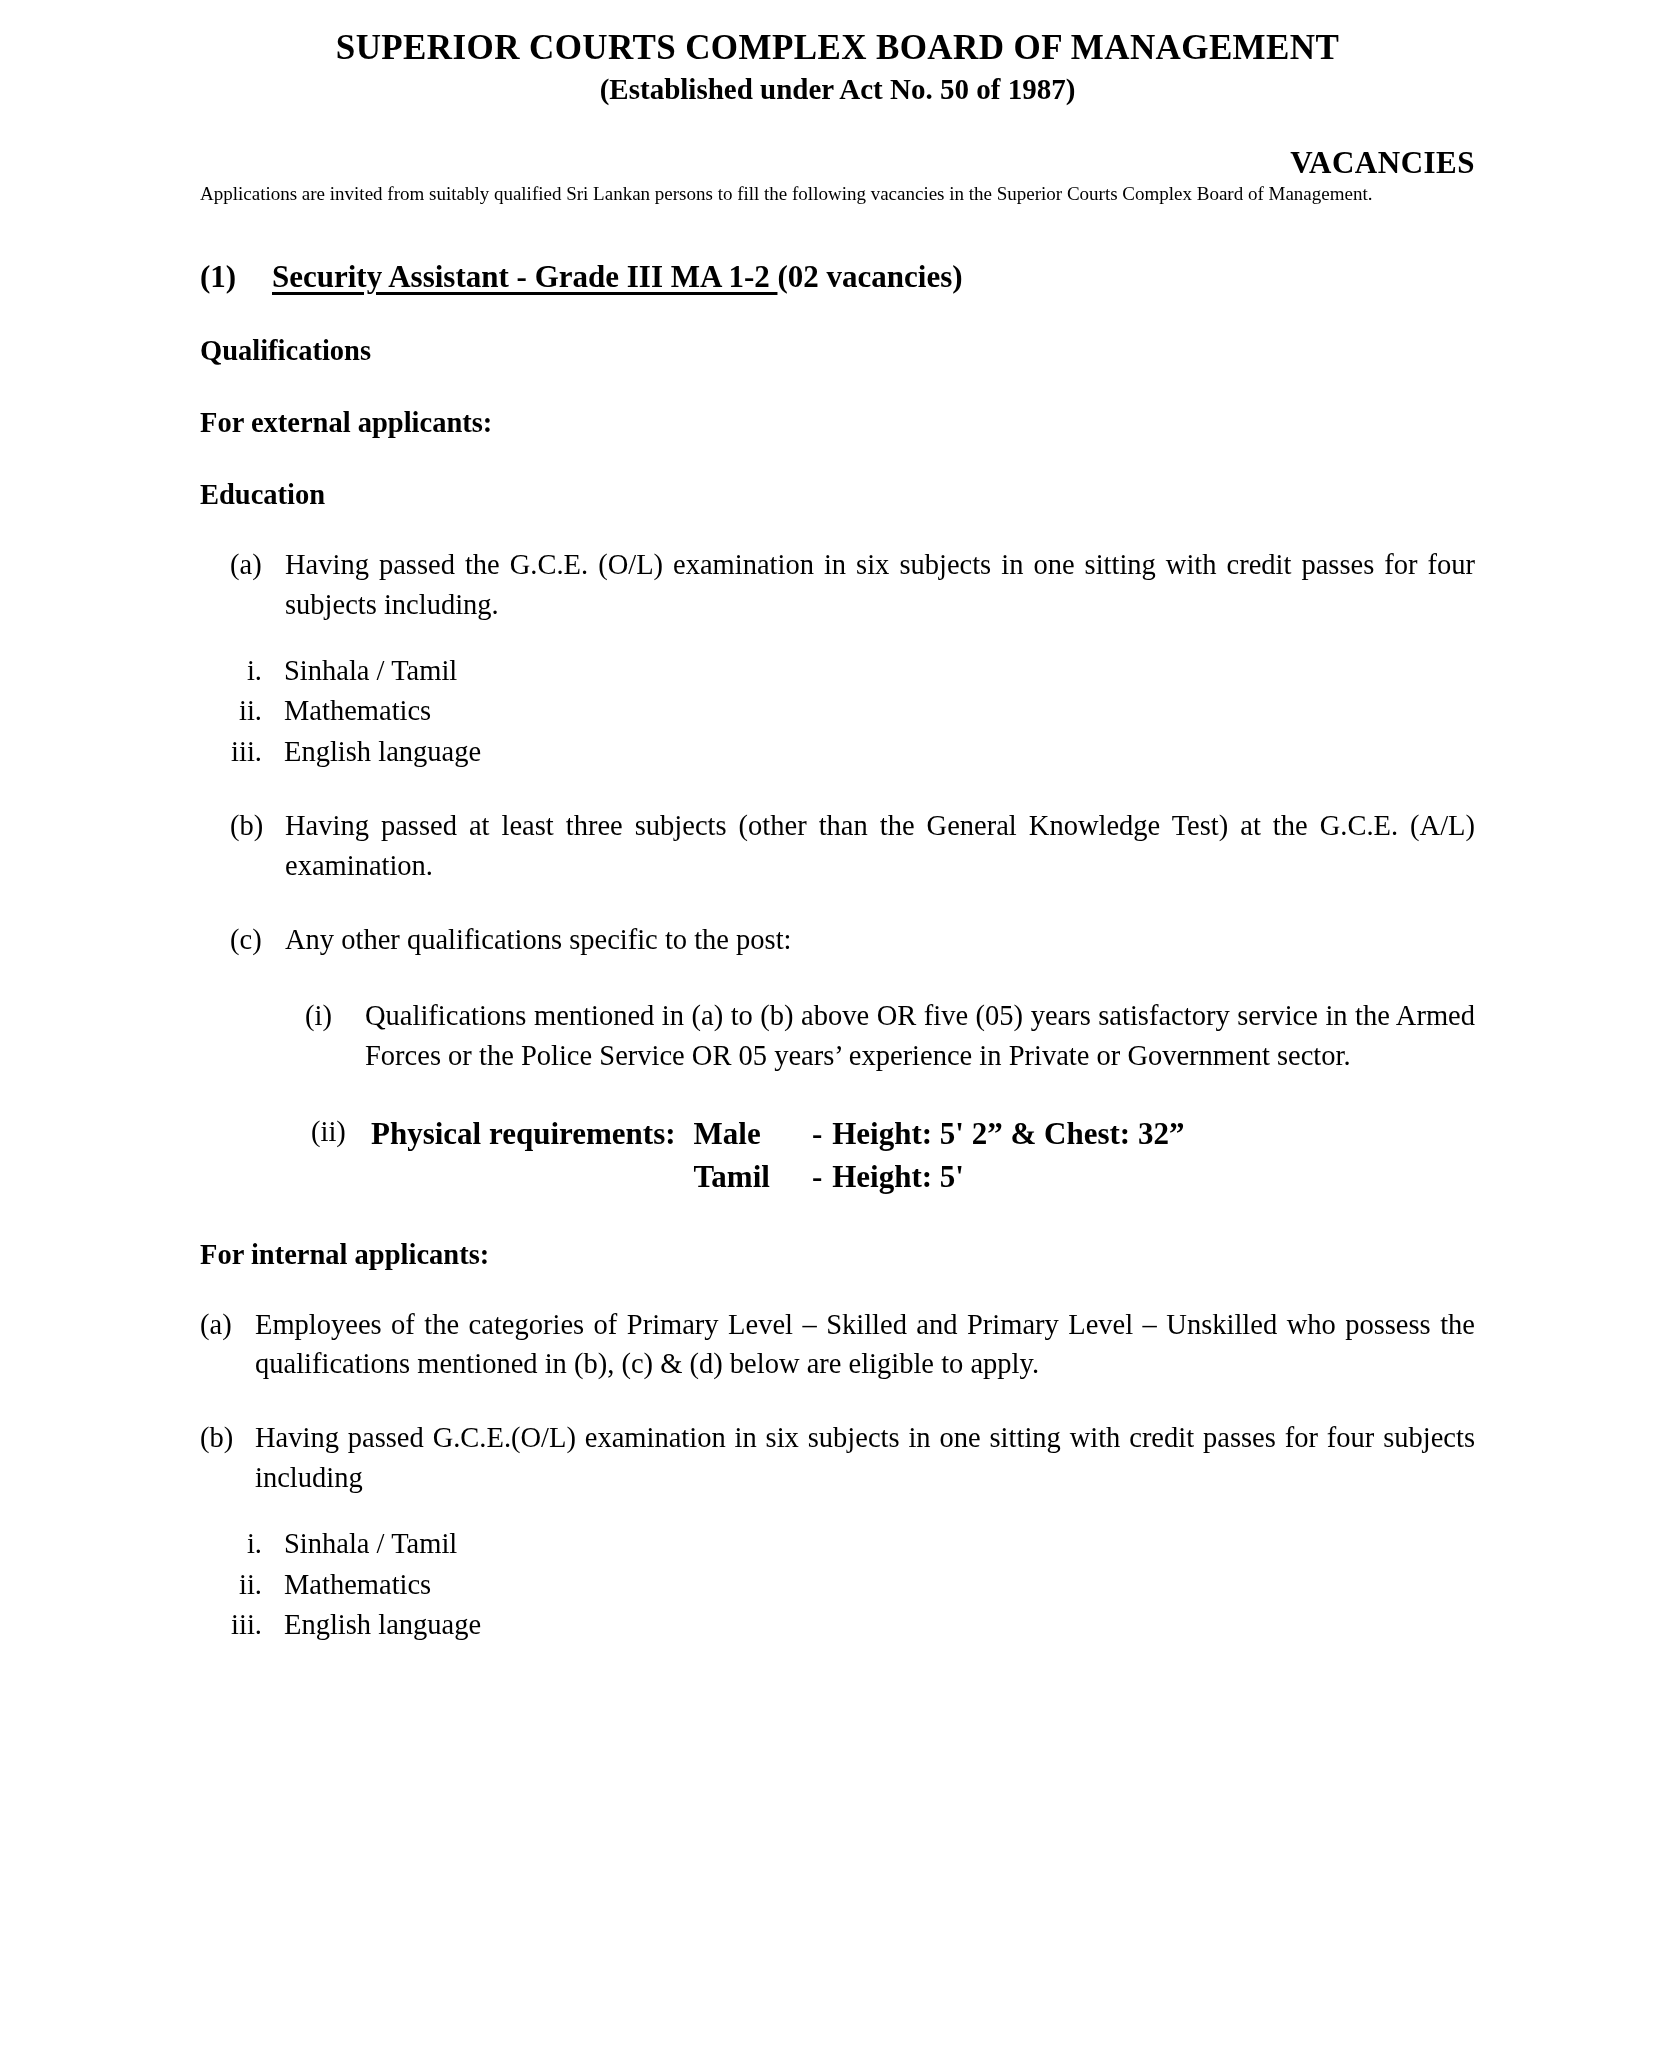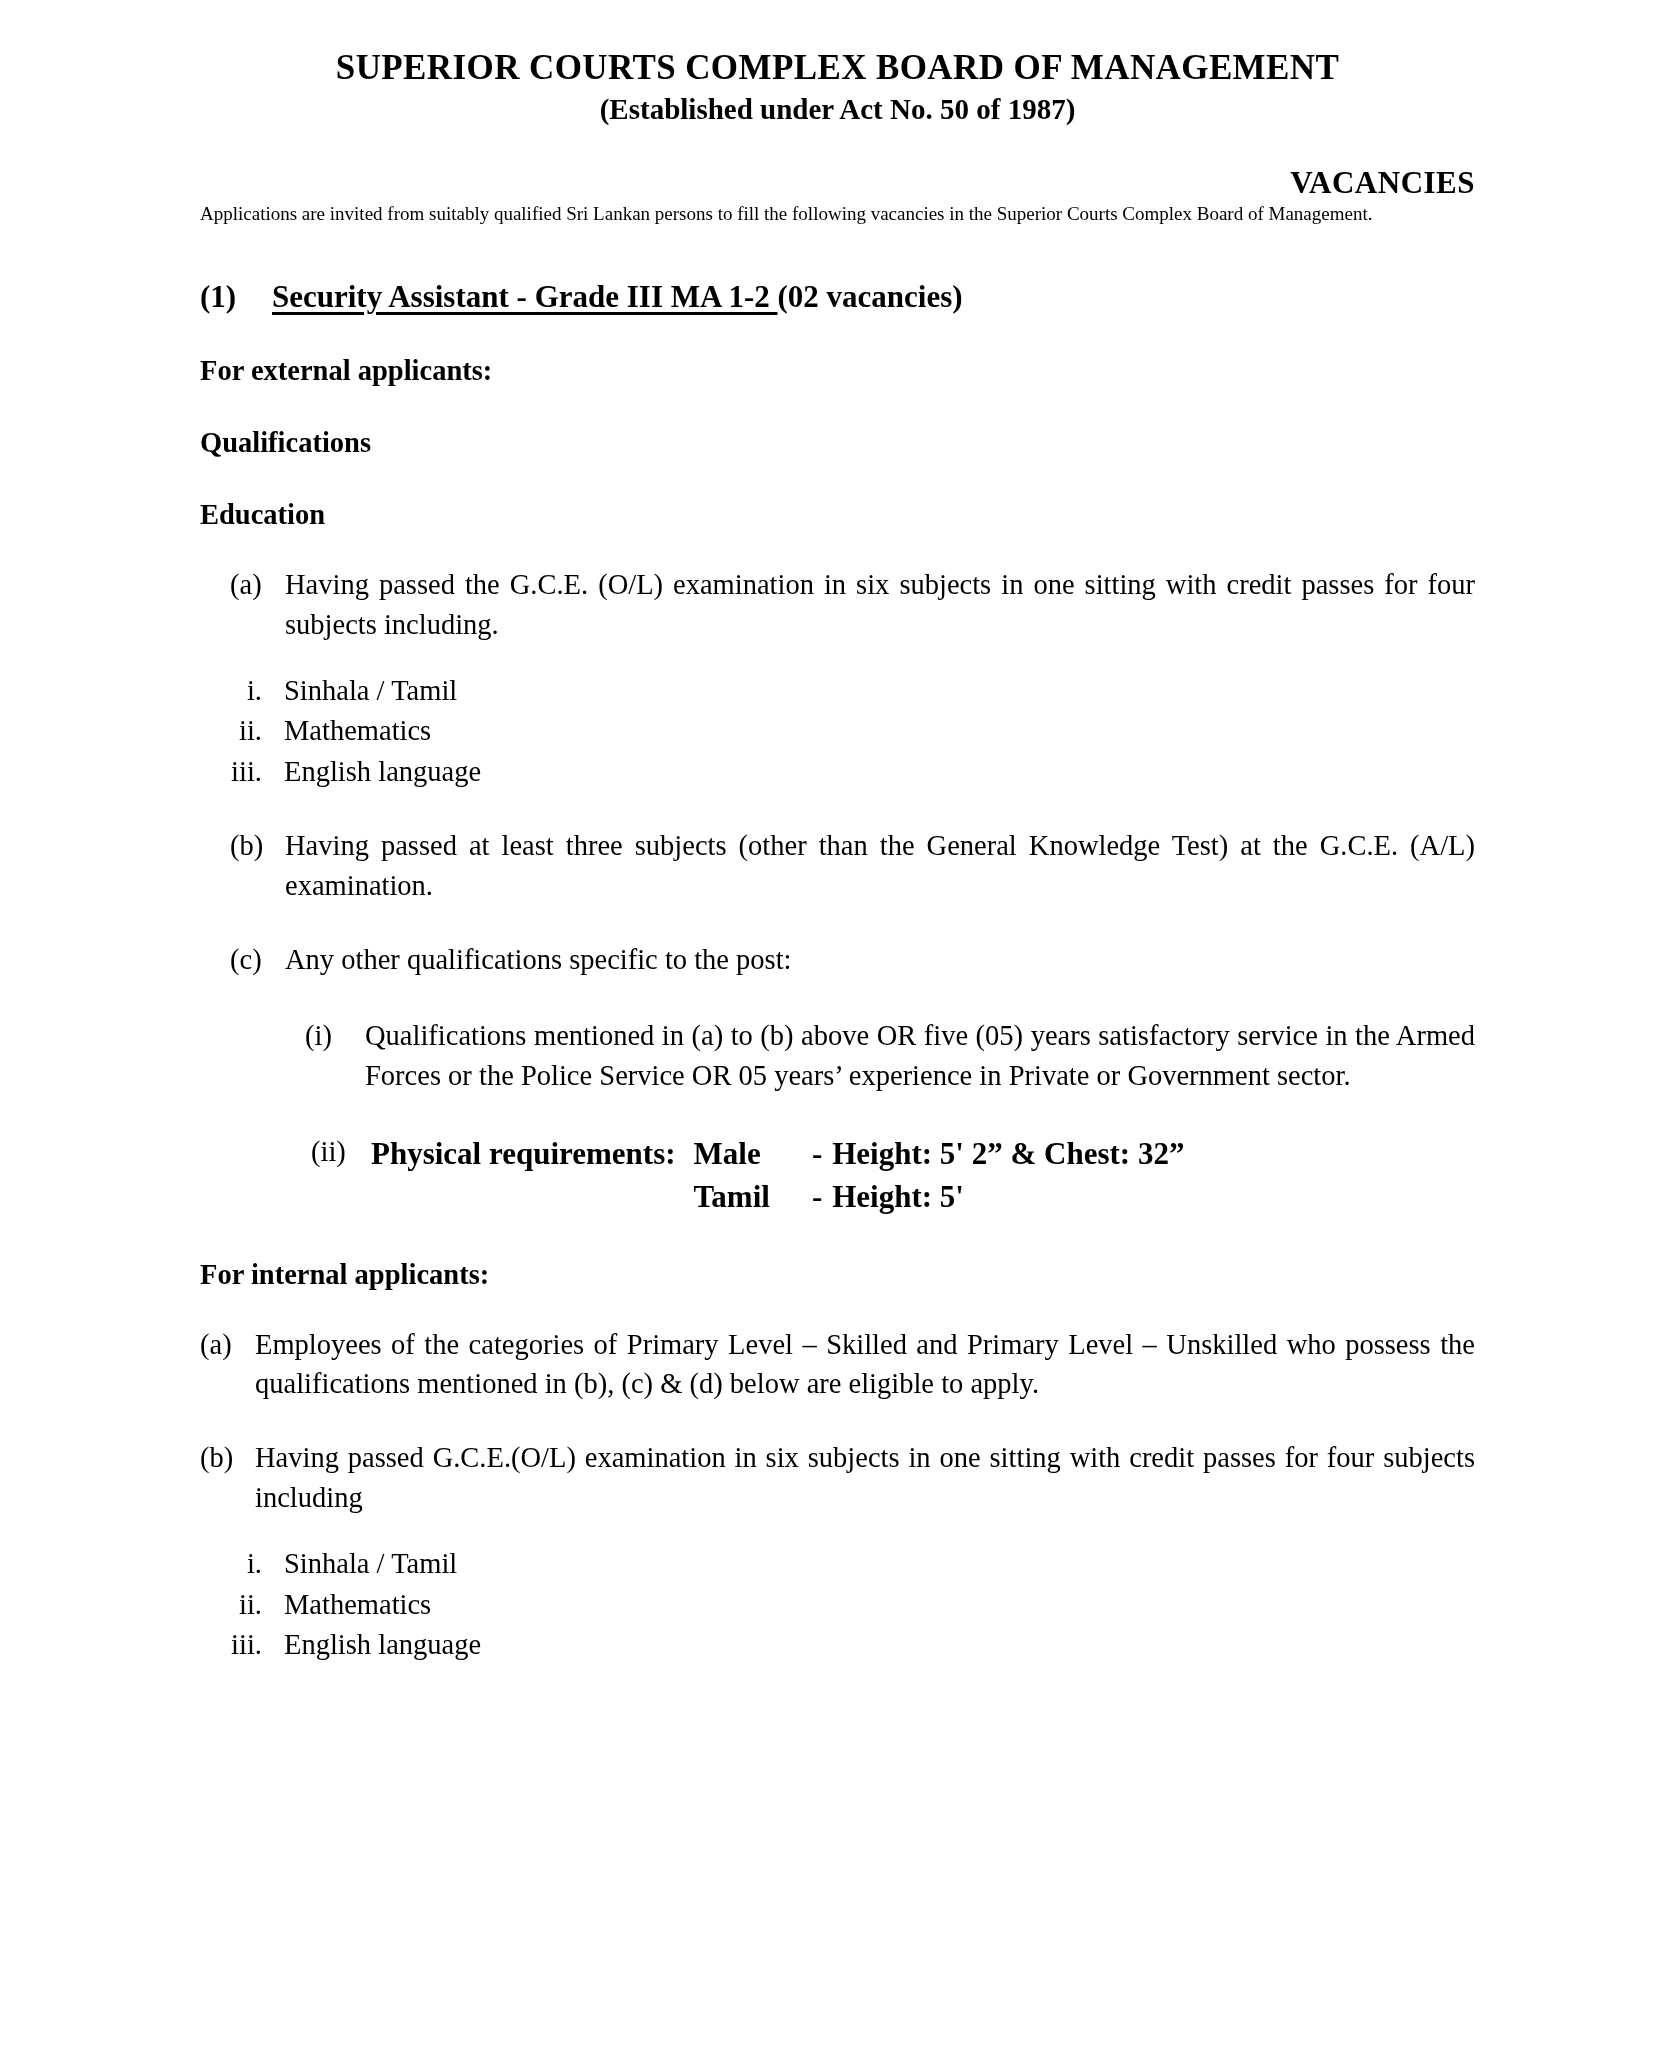--- a/index.html
+++ b/index.html
@@ -27,21 +27,21 @@
     width: 1275px;
   }
 
   
   .org-title {
     text-align: center;
     font-weight: bold;
     font-size: 35px;
     line-height: 1.12;
     letter-spacing: 0.4px;
-    margin-top: 48px;
+    margin-top: 28px;
   }
   .org-subtitle {
     text-align: center;
     font-weight: bold;
     font-size: 29px;
     line-height: 1.15;
     margin-top: 6px;
   }
   .doc-title {
     text-align: right;
@@ -168,23 +168,23 @@
     <div class="org-subtitle">(Established under Act No. 50 of 1987)</div>
     <div class="doc-title">VACANCIES</div>
 
     <p class="para intro">Applications are invited from suitably qualified Sri Lankan persons to fill the following vacancies in the Superior Courts Complex Board of Management.</p>
 
     <div class="post-heading">
       <span class="post-num">(1)</span>
       <span><span class="post-title-underline">Security Assistant - Grade III MA 1-2 </span><span>(02 vacancies)</span></span>
     </div>
 
+    <div class="sub-head">Qualifications</div>
+
     <div class="sub-head">For external applicants:</div>
-
-    <div class="sub-head">Qualifications</div>
 
     <div class="sub-head">Education</div>
 
     <div class="lettered indent-a">
       <span class="marker">(a)</span>
       <span class="body">Having passed the G.C.E. (O/L) examination in six subjects in one sitting with credit passes for four subjects including.</span>
     </div>
 
     <ol class="roman roman-ext">
       <li>

